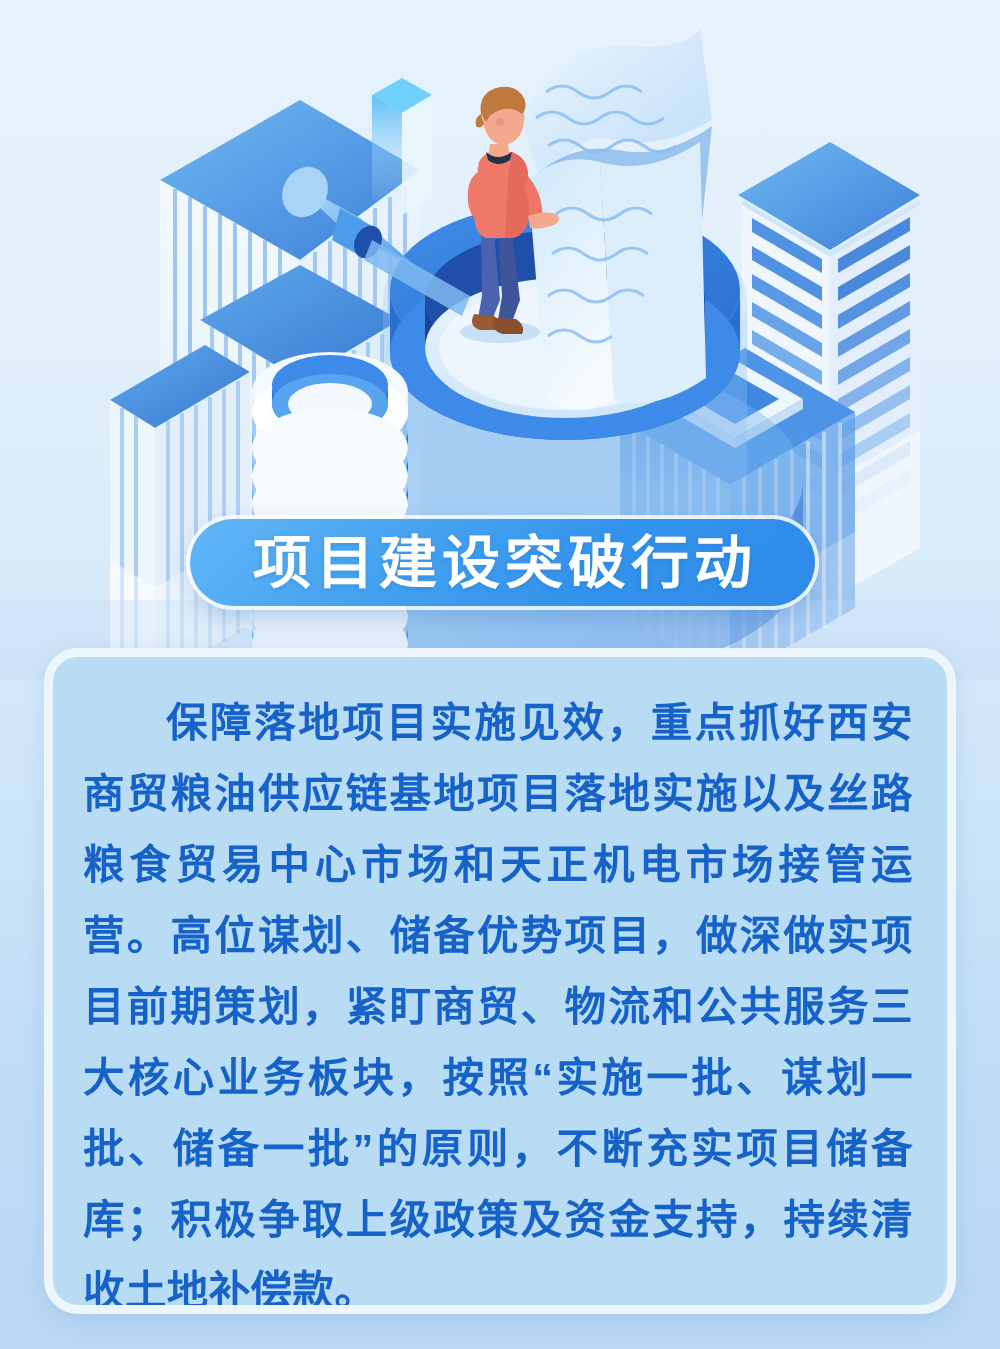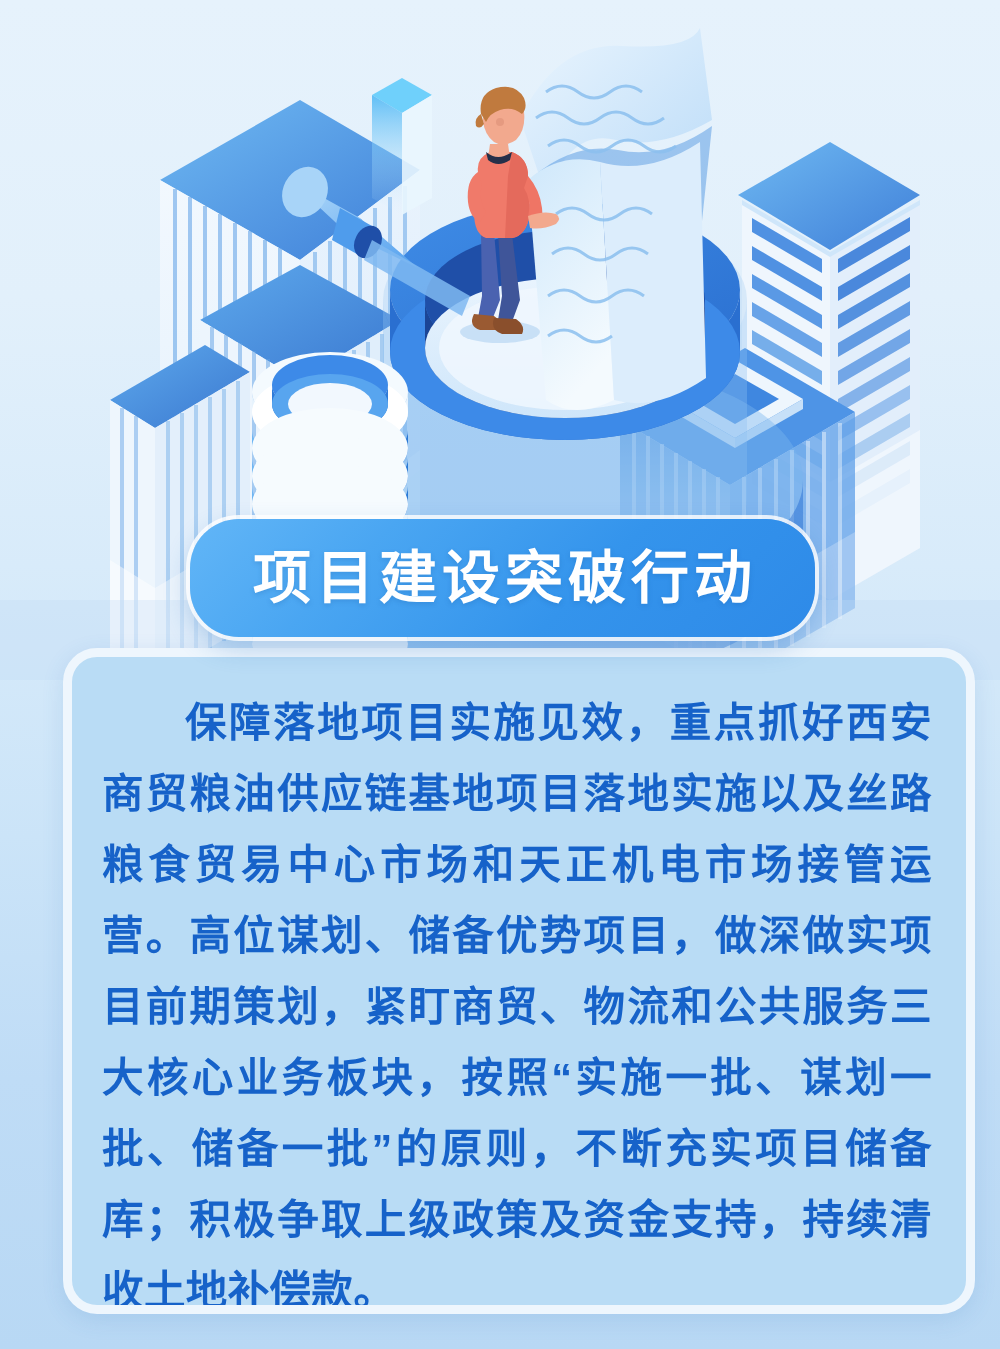--- a/index.html
+++ b/index.html
@@ -28,21 +28,21 @@
     left:0; top:0;
     width:1000px; height:680px;
   }
 
   .stage svg { display:block; width:1000px; height:680px; }
 
   
   .badge {
     position:absolute;
     left:190px; top:519px;
-    width:625px; height:118px;
+    width:625px; height:87px;
     border-radius:49px;
     background:linear-gradient(135deg,#62b6f7 0%,#4aa6f2 28%,#3494ec 62%,#2e8ae8 100%);
     box-shadow:0 0 0 4px rgba(255,255,255,.80),
                0 10px 26px rgba(30,105,190,.30);
     display:flex;
     align-items:center;
     justify-content:center;
     z-index:8;
   }
 
@@ -61,21 +61,20 @@
   .card {
     position:absolute;
     left:44px; top:648px;
     width:912px; height:666px;
     border-radius:34px;
     background:#b9dcf5;
     border:9px solid #eef6fd;
     box-shadow:0 6px 22px rgba(60,120,190,.14);
     z-index:6;
     overflow:hidden;
-    margin-left:19px;
   }
 
   .card-body {
     padding:30px 34px 20px 30px;
   }
 
   .card-text {
     color:#1662c9;
     font-size:41.5px;
     font-weight:bold;

